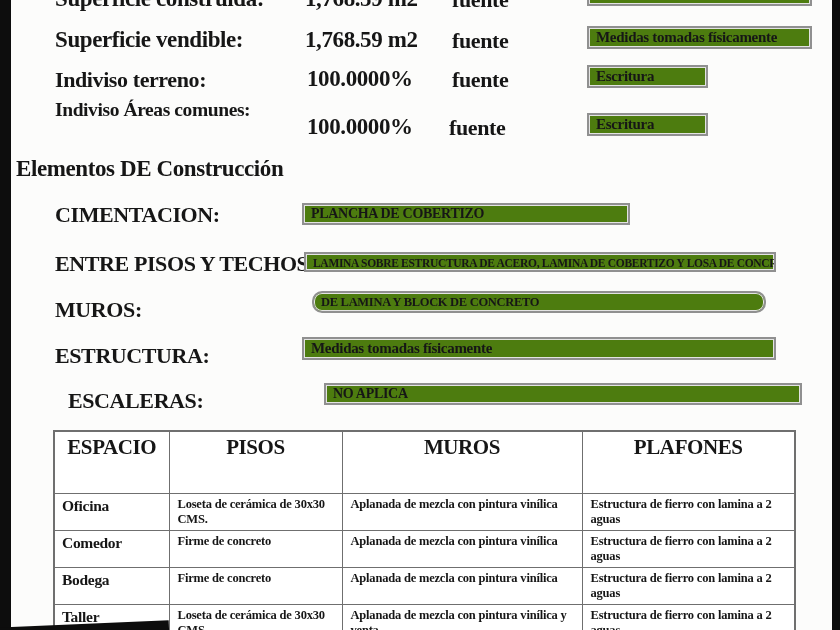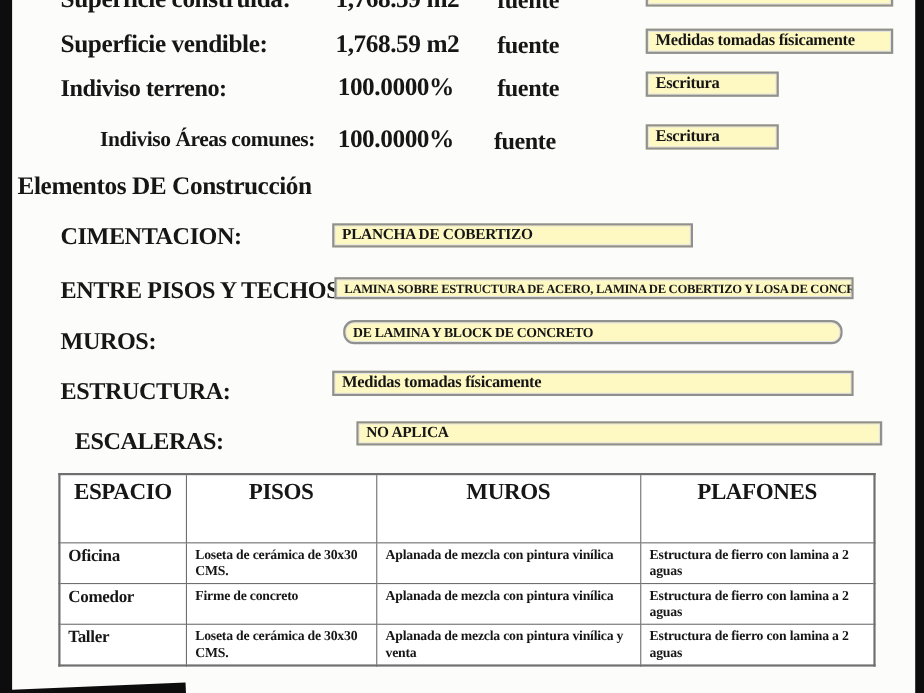--- a/index.html
+++ b/index.html
@@ -10,21 +10,21 @@
   }
   .bar{position:absolute;background:#0d0d0d;z-index:9;}
   .bar-left{left:0;top:0;width:11px;height:630px;}
   .bar-right{right:0;top:0;width:8px;height:630px;}
   .bar-bottom{left:-6px;bottom:-7px;width:175px;height:13px;transform:rotate(-2.4deg);}
   .txt{position:absolute;white-space:nowrap;letter-spacing:-0.4px;}
   .sz23{font-size:23px;}
   .sz22{font-size:22px;}
   .sz20{font-size:19.5px;}
   .box{
-    position:absolute;background:#fef9c3;border:2px solid #909090;
+    position:absolute;background:#4d7c0f;border:2px solid #909090;
     box-shadow:inset 0 0 0 1px #e3e3e3;
     padding:1px 7px;white-space:nowrap;overflow:hidden;
     font-weight:bold;letter-spacing:-0.3px;
   }
   .section-title{position:absolute;left:0;top:156px;width:840px;text-align:left;font-size:23px;letter-spacing:-0.4px;padding-left:16px;}
   table.spec{
     position:absolute;left:53px;top:430px;width:741px;
     border-collapse:collapse;table-layout:fixed;
     border:2px solid #6f6f6f;background:#ffffff;
   }
@@ -54,21 +54,21 @@
 <span class="txt sz23" style="left:55px;top:27px;">Superficie vendible:</span>
 <span class="txt sz23" style="left:305px;top:27px;">1,768.59 m2</span>
 <span class="txt sz22" style="left:452px;top:28px;">fuente</span>
 <span class="box" style="left:587px;top:26px;width:207px;font-size:15px;">Medidas tomadas físicamente</span>
 
 <span class="txt sz22" style="left:55px;top:67px;">Indiviso terreno:</span>
 <span class="txt sz23" style="left:307px;top:66px;">100.0000%</span>
 <span class="txt sz22" style="left:452px;top:67px;">fuente</span>
 <span class="box" style="left:587px;top:65px;width:103px;font-size:15px;">Escritura</span>
 
-<span class="txt sz20" style="left:55px;top:117px;margin-left:36px;">Indiviso Áreas comunes:</span>
+<span class="txt sz20" style="left:55px;top:99px;">Indiviso Áreas comunes:</span>
 <span class="txt sz23" style="left:307px;top:114px;">100.0000%</span>
 <span class="txt sz22" style="left:449px;top:115px;">fuente</span>
 <span class="box" style="left:587px;top:113px;width:103px;font-size:15px;">Escritura</span>
 
 <div class="section-title">Elementos DE Construcción</div>
 
 <span class="txt sz22" style="left:55px;top:202px;">CIMENTACION:</span>
 <span class="box" style="left:302px;top:203px;width:310px;font-size:14px;">PLANCHA DE COBERTIZO</span>
 
 <span class="txt sz22" style="left:55px;top:251px;">ENTRE PISOS Y TECHOS:</span>
@@ -105,19 +105,25 @@
       <td>Aplanada de mezcla con pintura vinílica</td>
       <td>Estructura de fierro con lamina a 2 aguas</td>
     </tr>
     <tr class="data">
       <td class="space">Comedor</td>
       <td>Firme de concreto</td>
       <td>Aplanada de mezcla con pintura vinílica</td>
       <td>Estructura de fierro con lamina a 2 aguas</td>
     </tr>
     <tr class="data">
+      <td class="space">Bodega</td>
+      <td>Firme de concreto</td>
+      <td>Aplanada de mezcla con pintura vinílica</td>
+      <td>Estructura de fierro con lamina a 2 aguas</td>
+    </tr>
+    <tr class="data">
       <td class="space">Taller</td>
       <td>Loseta de cerámica de 30x30 CMS.</td>
       <td>Aplanada de mezcla con pintura vinílica y venta</td>
       <td>Estructura de fierro con lamina a 2 aguas</td>
     </tr>
   </tbody>
 </table>
 
 </body></html>

